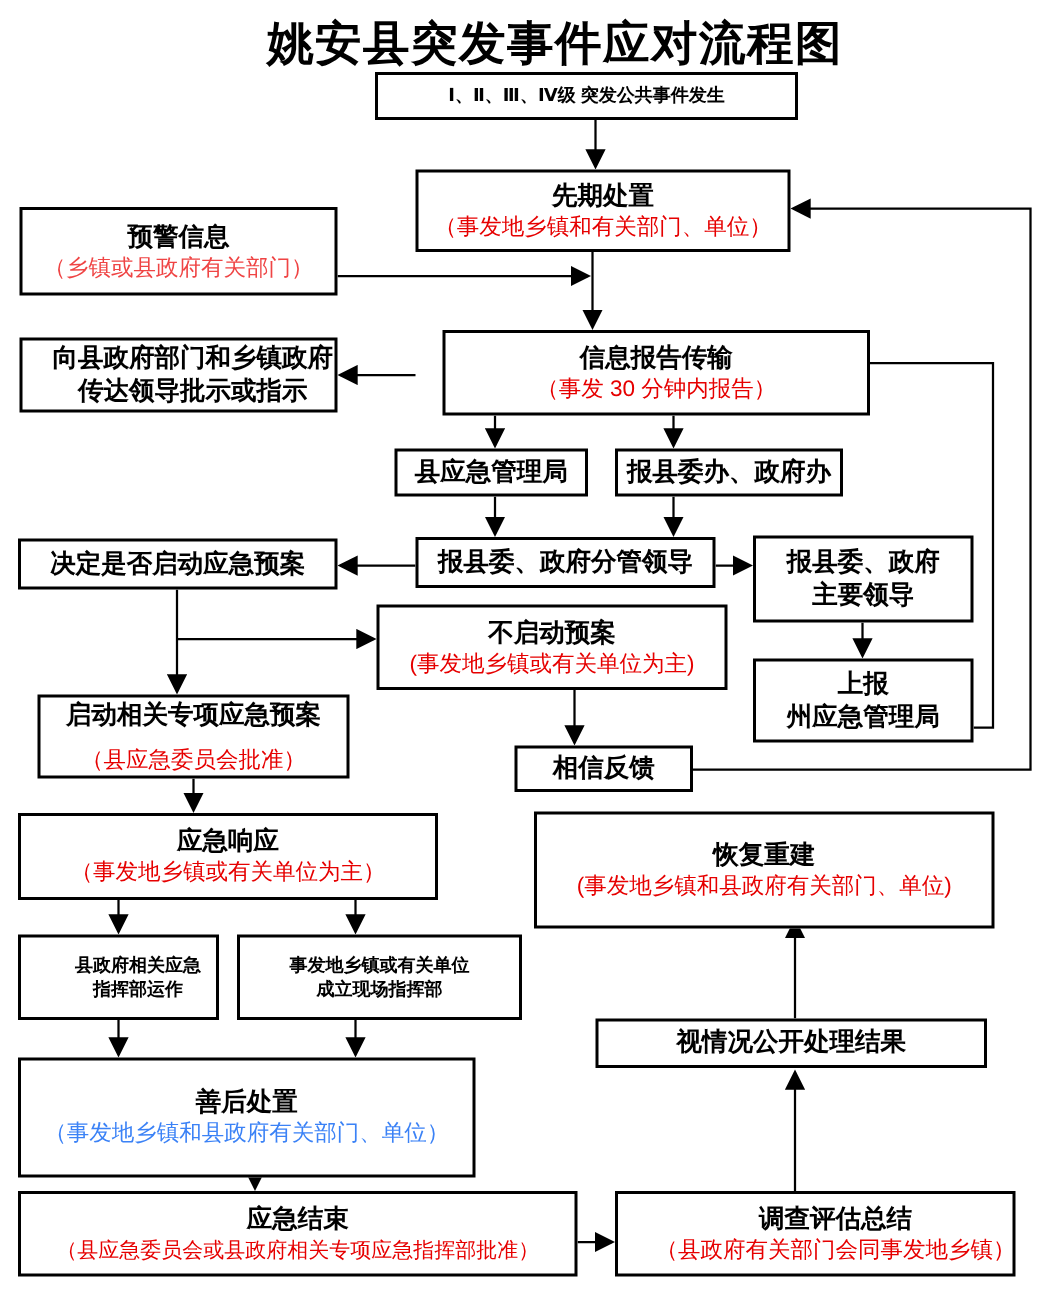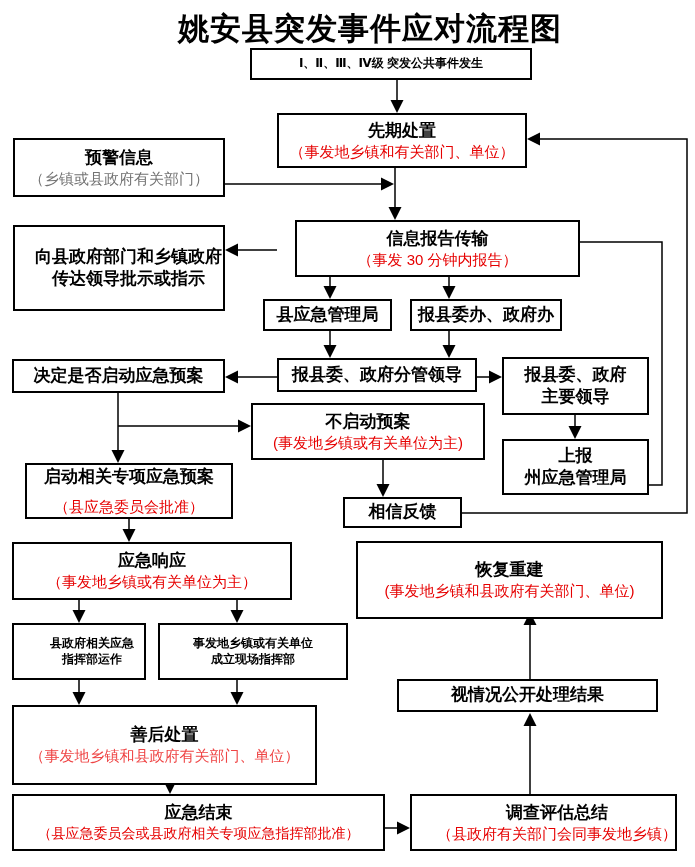--- a/index.html
+++ b/index.html
@@ -62,29 +62,29 @@
     <span class="t small">Ⅰ、Ⅱ、Ⅲ、Ⅳ级 突发公共事件发生</span>
   </div>
 
   <div class="box" style="left:277px;top:113px;width:250px;height:55px;">
     <span class="t">先期处置</span>
     <span class="sub" style="color: rgb(230, 0, 0);">（事发地乡镇和有关部门、单位）</span>
   </div>
 
   <div class="box" style="left:13px;top:138px;width:212px;height:59px;">
     <span class="t">预警信息</span>
-    <span class="sub" style="color: #737373;">（乡镇或县政府有关部门）</span>
+    <span class="sub" style="color: #ef4444;">（乡镇或县政府有关部门）</span>
   </div>
 
   <div class="box" style="left:295px;top:220px;width:285px;height:57px;">
     <span class="t">信息报告传输</span>
     <span class="sub" style="color: rgb(230, 0, 0);">（事发 30 分钟内报告）</span>
   </div>
 
-  <div class="box" style="left:13px;top:225px;width:212px;height:86px;padding-left:21px;">
+  <div class="box" style="left:13px;top:225px;width:212px;height:50px;padding-left:21px;">
     <span class="t">向县政府部门和乡镇政府</span>
     <span class="t">传达领导批示或指示</span>
   </div>
 
   <div class="box" style="left:263px;top:299px;width:129px;height:32px;">
     <span class="t">县应急管理局</span>
   </div>
 
   <div class="box" style="left:410px;top:299px;width:152px;height:32px;">
     <span class="t">报县委办、政府办</span>
@@ -137,21 +137,21 @@
     <span class="t small">指挥部运作</span>
   </div>
 
   <div class="box" style="left:158px;top:623px;width:190px;height:57px;">
     <span class="t small">事发地乡镇或有关单位</span>
     <span class="t small">成立现场指挥部</span>
   </div>
 
   <div class="box" style="left:12px;top:705px;width:305px;height:80px;">
     <span class="t">善后处置</span>
-    <span class="sub" style="color: #ef4444;">（事发地乡镇和县政府有关部门、单位）</span>
+    <span class="sub" style="color: #3b82f6;">（事发地乡镇和县政府有关部门、单位）</span>
   </div>
 
   <div class="box" style="left:397px;top:679px;width:261px;height:33px;">
     <span class="t">视情况公开处理结果</span>
   </div>
 
   <div class="box" style="left:12px;top:794px;width:373px;height:57px;">
     <span class="t">应急结束</span>
     <span class="sub small" style="color: rgb(230, 0, 0);">（县应急委员会或县政府相关专项应急指挥部批准）</span>
   </div>

